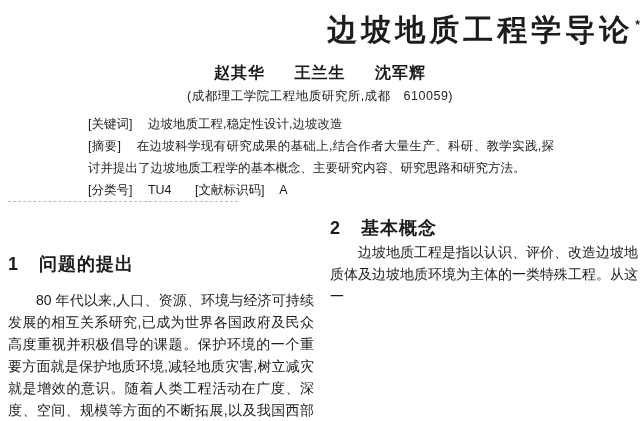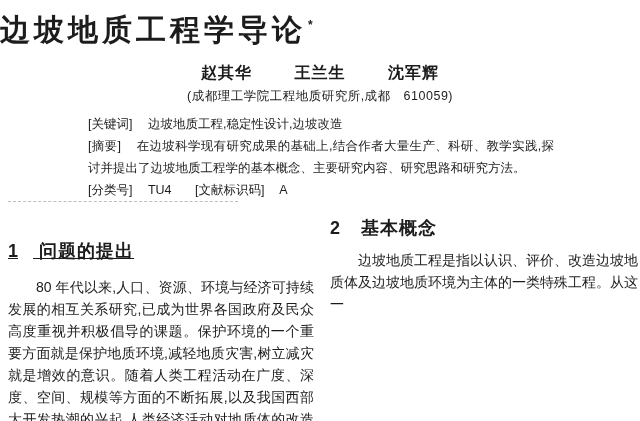--- a/index.html
+++ b/index.html
@@ -3,48 +3,48 @@
 <meta charset="utf-8">
 <style>
   html, body { margin:0; padding:0; background:#ffffff; }
   .page {
     position:relative; width:640px; height:421px; overflow:hidden;
     background:#ffffff; color:#1c1c1c;
     font-family:"Liberation Sans","DejaVu Sans",sans-serif;
   }
   .title {
     position:absolute; top:10px; left:0; width:100%; margin:0;
-    text-align:left; font-size:30px; font-weight:700; letter-spacing:4px;
+    text-align:right; font-size:30px; font-weight:700; letter-spacing:4px;
   }
   .fnmark { font-size:12px; vertical-align:super; margin-left:2px; letter-spacing:0; }
   .authors {
     position:absolute; top:63px; left:0; width:100%;
     text-align:center; font-size:16px; font-weight:700; letter-spacing:1px;
   }
-  .authors span + span { margin-left:37px; }
+  .authors span + span { margin-left:24px; }
   .affiliation {
     position:absolute; top:88px; left:0; width:100%;
     text-align:center; font-size:12.5px; letter-spacing:0.5px;
   }
   .meta { position:absolute; top:113px; left:88px; width:466px; }
   .meta-line { margin:0; font-size:12.5px; line-height:22px; text-align:justify; }
   .meta-label { margin-right:12px; }
   .meta-label.second { margin-left:20px;margin-top:32px; }
   .dotted-sep {
     position:absolute; top:201px; left:8px; width:230px; height:0;
     border-top:1px dashed #bdbdbd;
   }
   .columns {
     position:absolute; top:204px; left:8px; width:632px;
     display:grid; grid-template-columns:306px 308px; column-gap:16px;
   }
   .sec { margin:0; font-size:18px; font-weight:700; letter-spacing:1px; }
   .sec .sec-num { margin-right:15px; letter-spacing:0; }
-  .sec1 { margin:35px 0 13px 0;text-decoration:underline; }
-  .sec2 { margin:12px 0 9px 0; }
+  .sec1 { margin:48px 0 13px 0; }
+  .sec2 { margin:12px 0 1px 0; }
   .body { margin:0; font-size:14px; line-height:22px; text-align:justify; }
   .indent { text-indent:28px; }
   .col-right .cont { margin-top:4px; }
 </style>
 </head>
 <body>
 
 <div class="page">
 
   <h1 class="title"><span>边坡地质工程学导论</span><sup class="fnmark">*</sup></h1>

